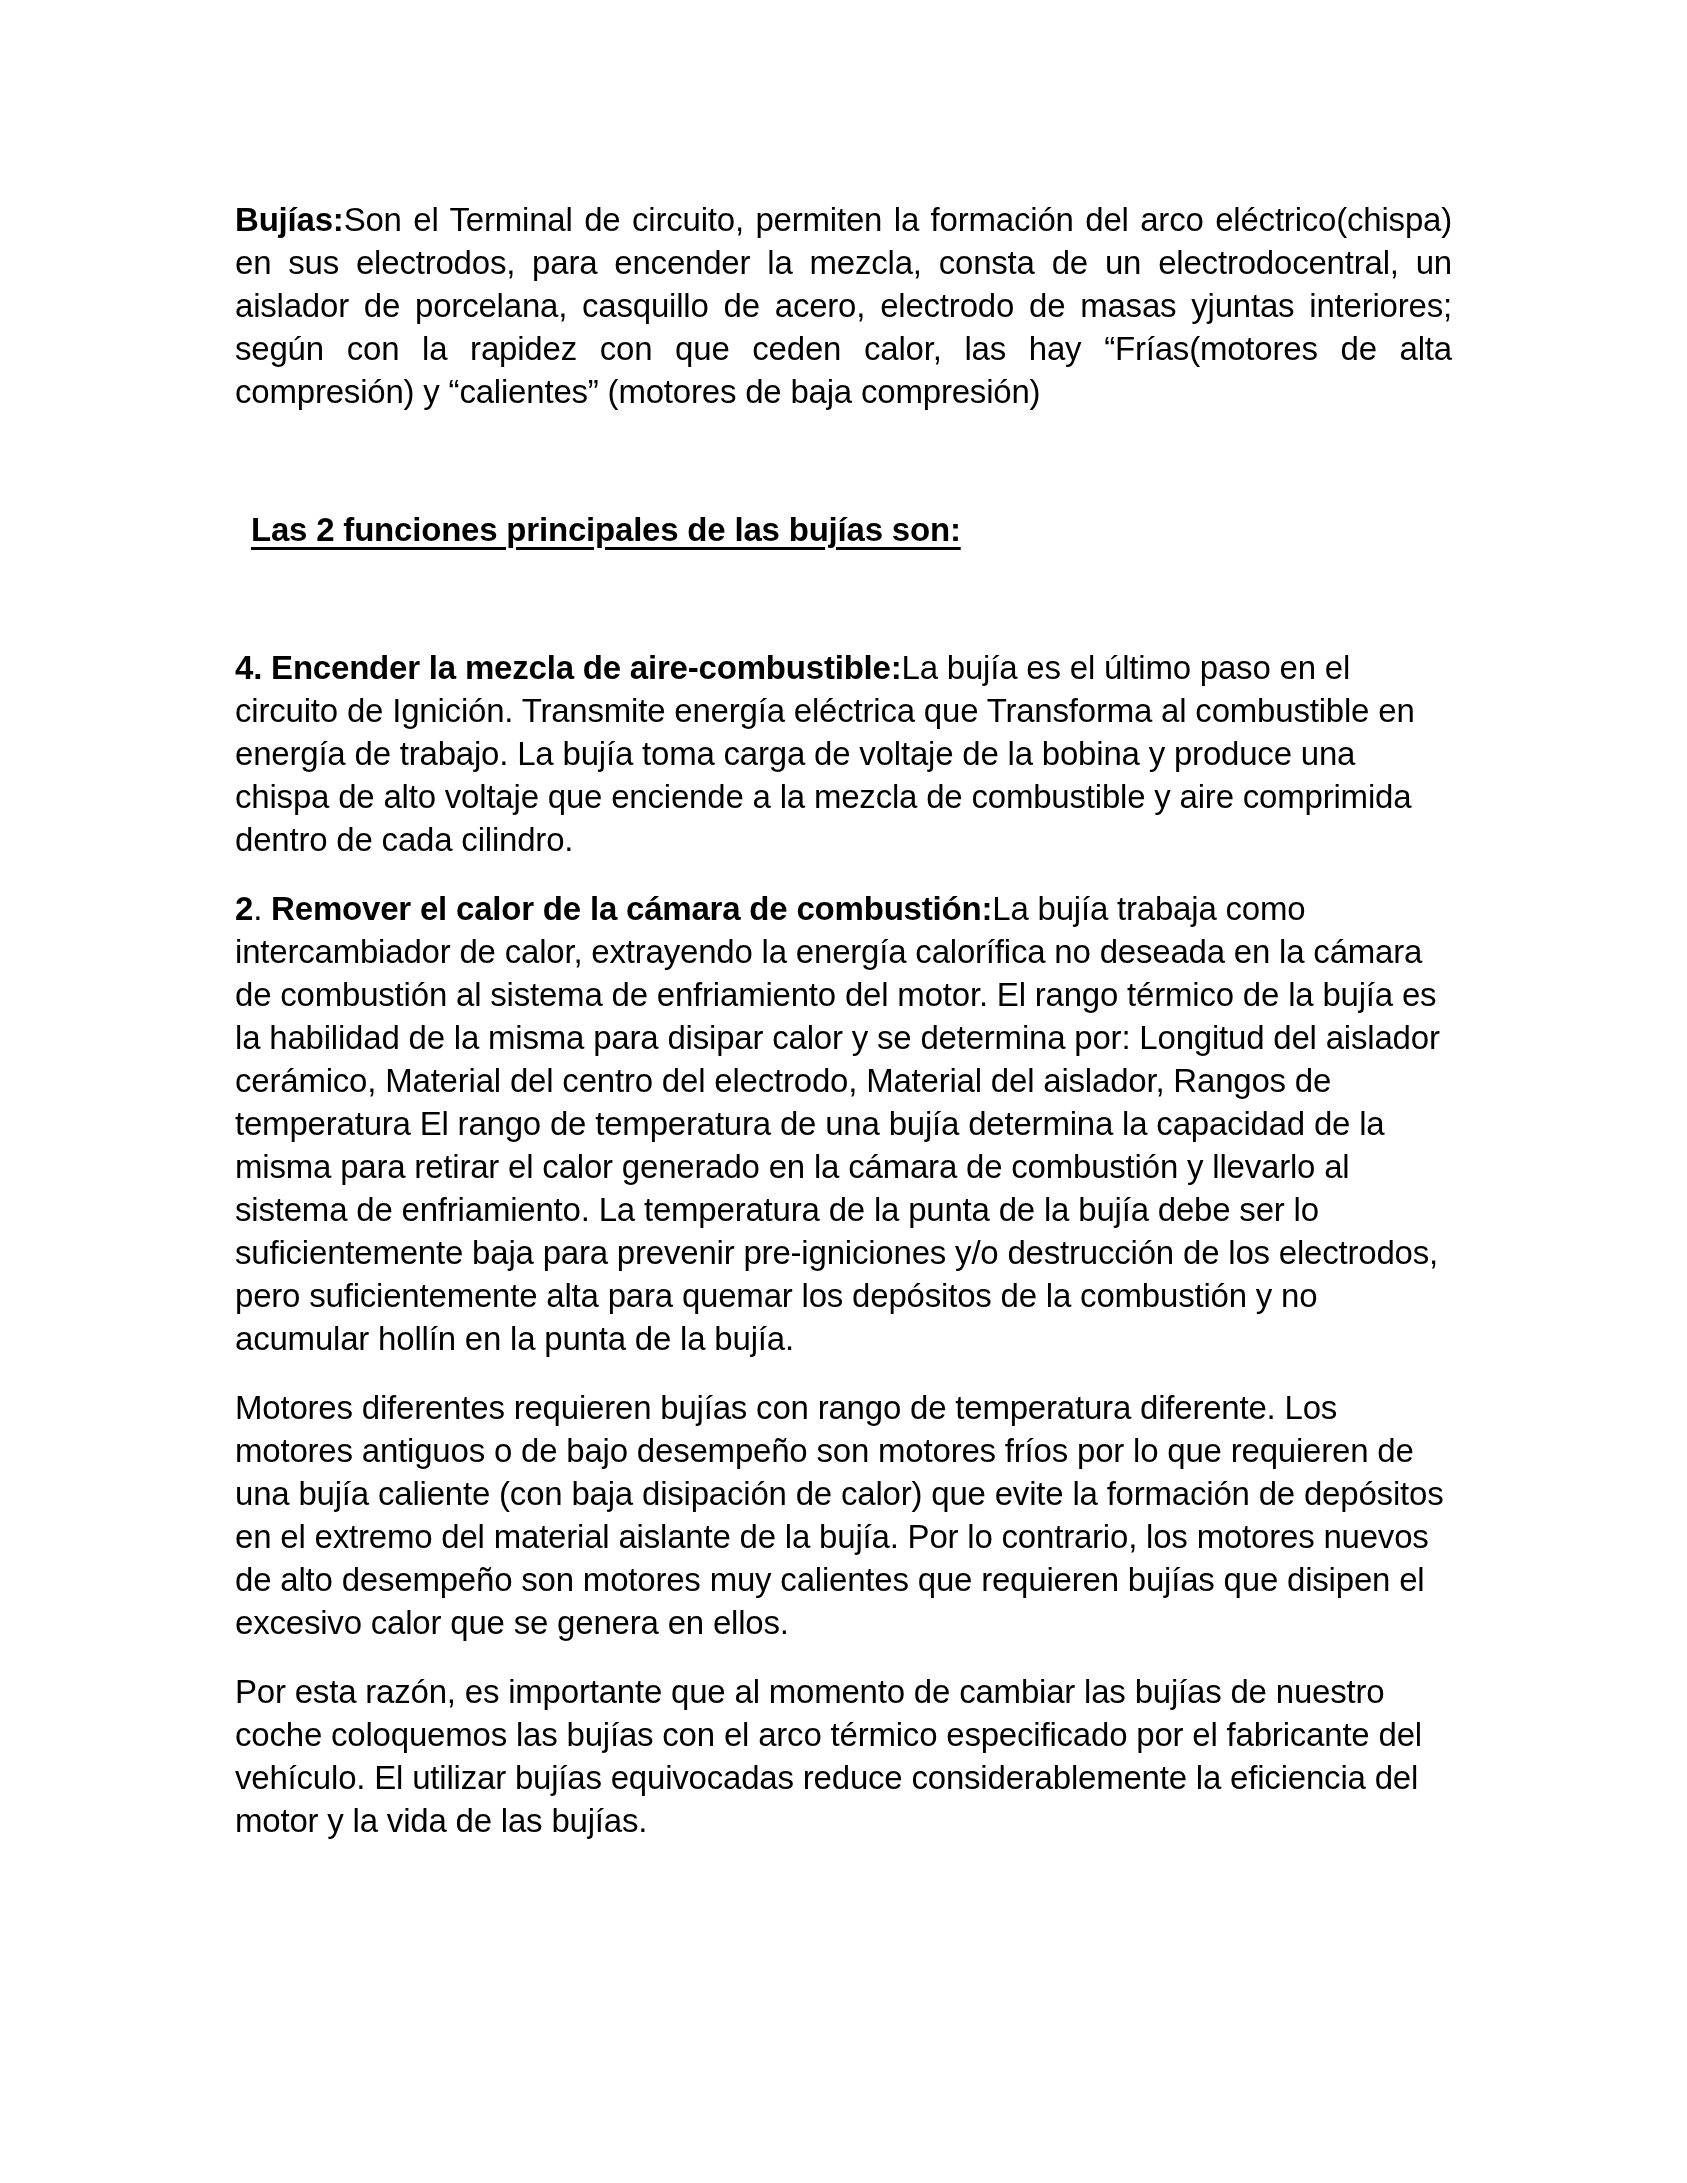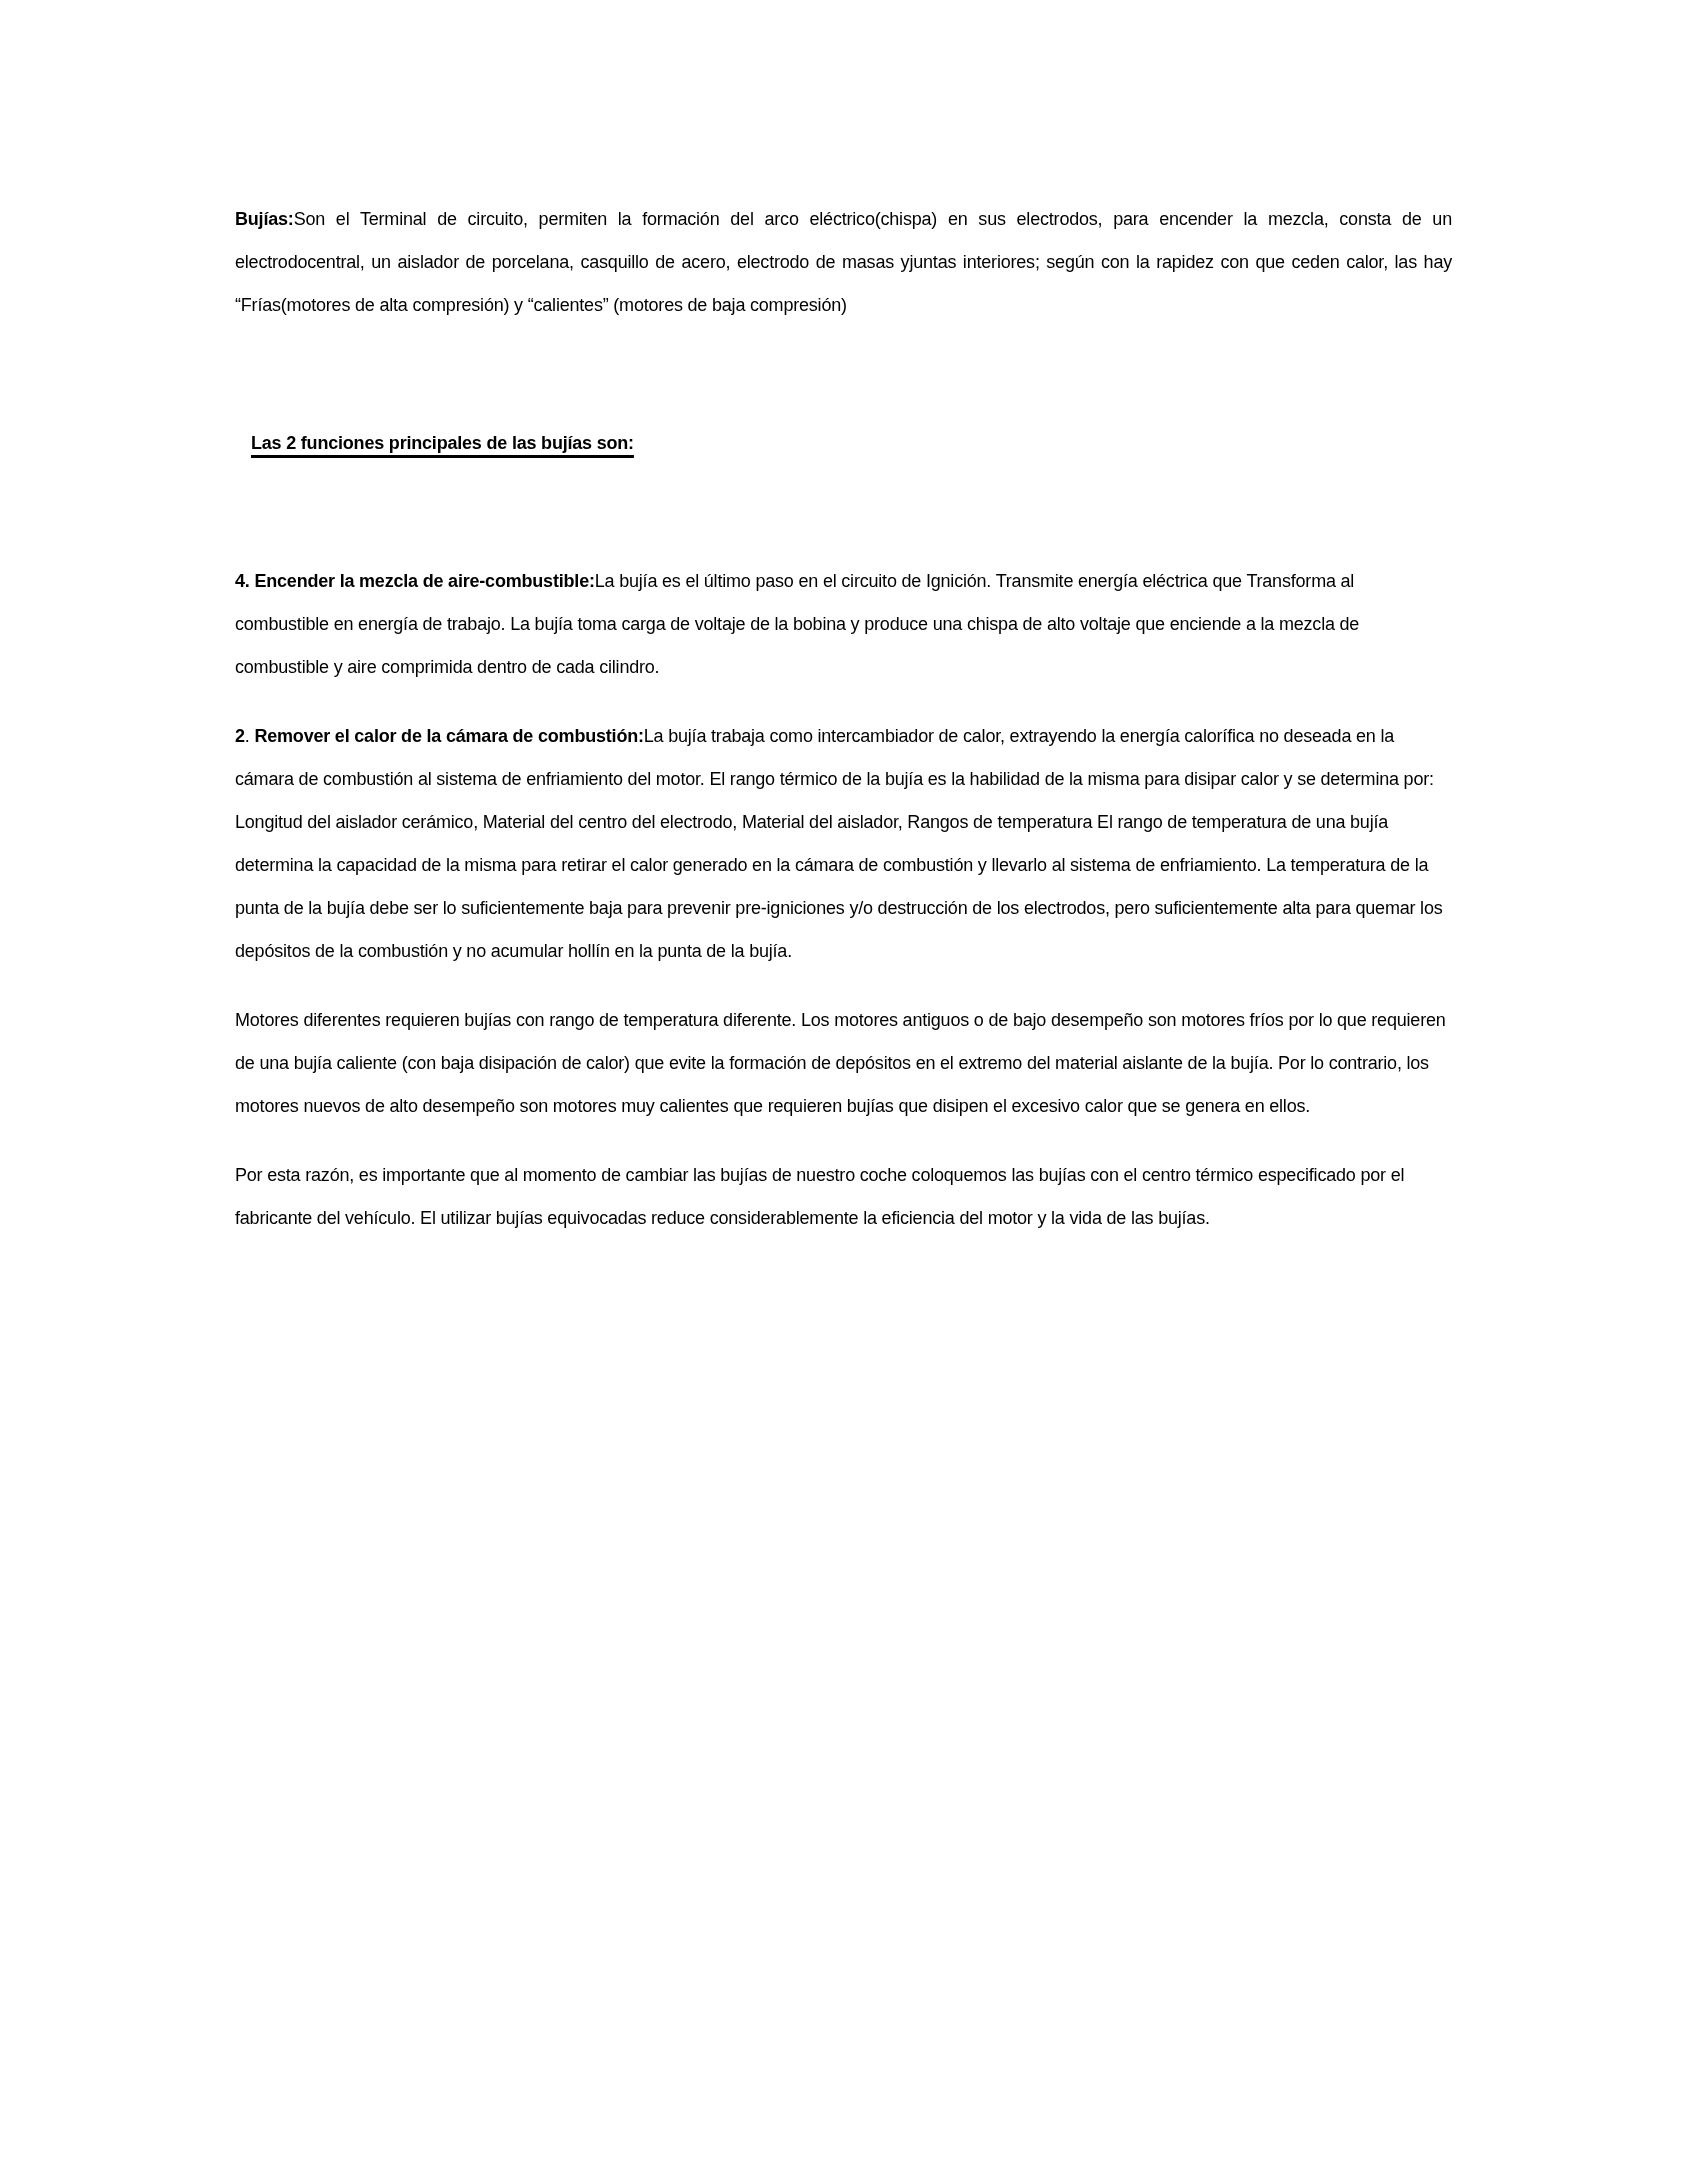--- a/index.html
+++ b/index.html
@@ -8,21 +8,21 @@
     background: #ffffff;
   }
   .page {
     position: relative;
     width: 1687px;
     height: 2183px;
     background: #ffffff;
     box-sizing: border-box;
     padding: 198px 235px 0 235px;
     font-family: "Liberation Sans", sans-serif;
-    font-size: 18px;
+    font-size: 33px;
     letter-spacing: -0.2px;
     line-height: 43px;
     color: #000000;
     overflow: hidden;
   }
   .para {
     margin: 0 0 26px 0;
     text-align: left;
   }
   .para.justified {
@@ -63,16 +63,16 @@
   <p class="para">
     <span class="lead">4. Encender la mezcla de aire-combustible:</span><span>La bujía es el último paso en el circuito de Ignición. Transmite energía eléctrica que Transforma al combustible en energía de trabajo. La bujía toma carga de voltaje de la bobina y produce una chispa de alto voltaje que enciende a la mezcla de combustible y aire comprimida dentro de cada cilindro.</span>
   </p>
 
   <p class="para">
     <span class="lead">2</span><span>. </span><span class="lead">Remover el calor de la cámara de combustión:</span><span>La bujía trabaja como intercambiador de calor, extrayendo la energía calorífica no deseada en la cámara de combustión al sistema de enfriamiento del motor. El rango térmico de la bujía es la habilidad de la misma para disipar calor y se determina por: Longitud del aislador cerámico, Material del centro del electrodo, Material del aislador, Rangos de temperatura El rango de temperatura de una bujía determina la capacidad de la misma para retirar el calor generado en la cámara de combustión y llevarlo al sistema de enfriamiento. La temperatura de la punta de la bujía debe ser lo suficientemente baja para prevenir pre-igniciones y/o destrucción de los electrodos, pero suficientemente alta para quemar los depósitos de la combustión y no acumular hollín en la punta de la bujía.</span>
   </p>
 
   <p class="para">Motores diferentes requieren bujías con rango de temperatura diferente. Los motores antiguos o de bajo desempeño son motores fríos por lo que requieren de una bujía caliente (con baja disipación de calor) que evite la formación de depósitos en el extremo del material aislante de la bujía. Por lo contrario, los motores nuevos de alto desempeño son motores muy calientes que requieren bujías que disipen el excesivo calor que se genera en ellos.</p>
 
-  <p class="para">Por esta razón, es importante que al momento de cambiar las bujías de nuestro coche coloquemos las bujías con el centro térmico especificado por el fabricante del vehículo. El utilizar bujías equivocadas reduce considerablemente la eficiencia del motor y la vida de las bujías.</p>
+  <p class="para">Por esta razón, es importante que al momento de cambiar las bujías de nuestro coche coloquemos las bujías con el arco térmico especificado por el fabricante del vehículo. El utilizar bujías equivocadas reduce considerablemente la eficiencia del motor y la vida de las bujías.</p>
 
 </div>
 
 
 </body></html>

